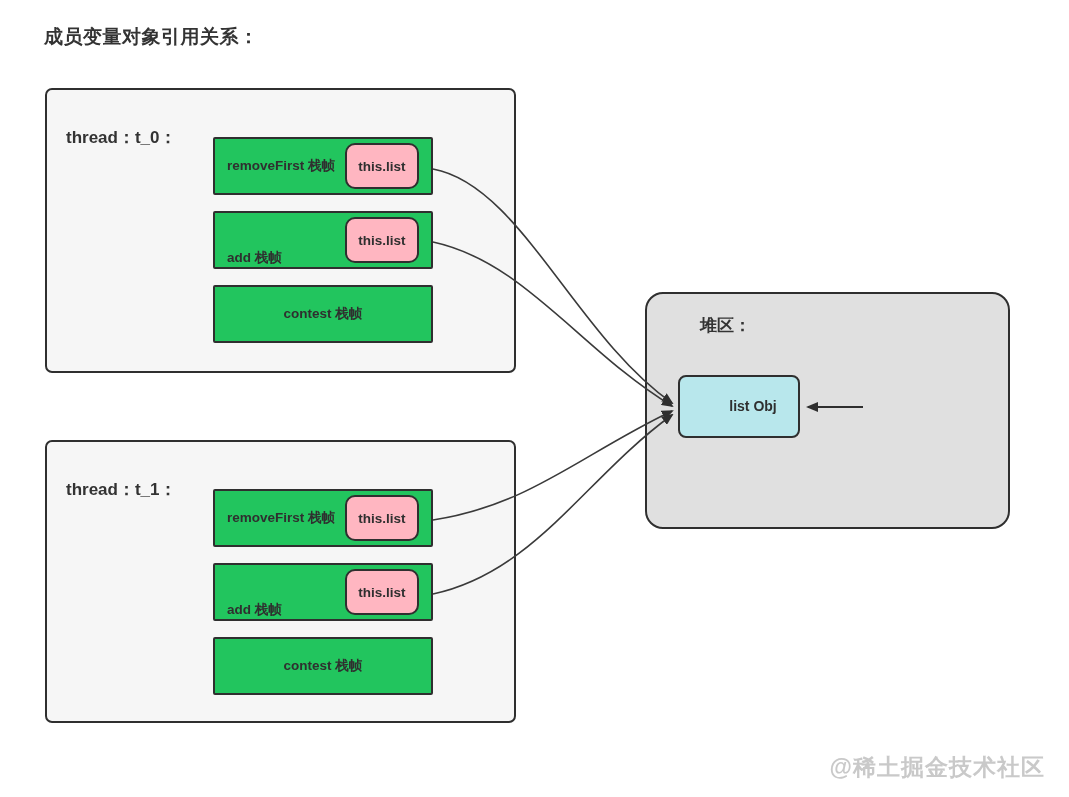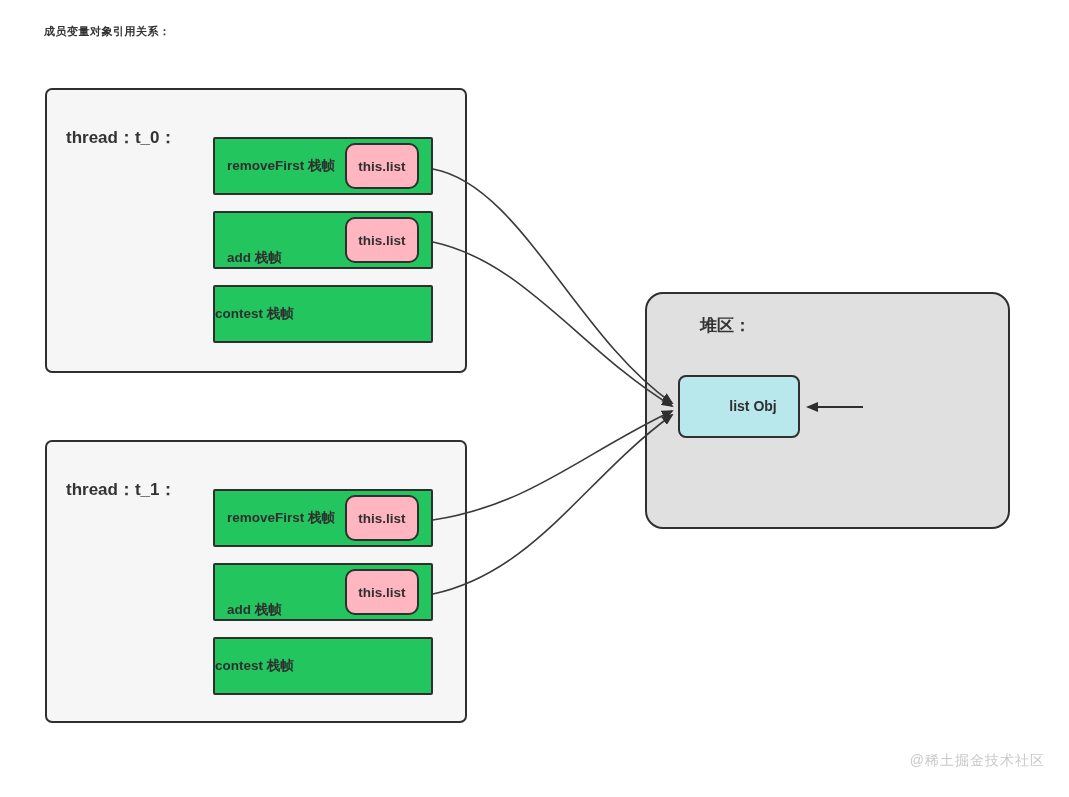--- a/index.html
+++ b/index.html
@@ -9,29 +9,29 @@
     width: 1069px;
     height: 797px;
     background: #ffffff;
     font-family: "Liberation Sans", "DejaVu Sans", sans-serif;
     overflow: hidden;
   }
   .diagram-title {
     position: absolute;
     left: 44px;
     top: 24px;
-    font-size: 11px;
+    font-size: 19px;
     font-weight: bold;
     color: #333333;
     letter-spacing: 0.5px;
   }
   
   .thread-box {
     position: absolute;
-    width: 422px;
+    width: 471px;
     height: 285px;
     background: #f6f6f6;
     border: 2px solid #2f2f2f;
     border-radius: 7px;
   }
   .thread-box.t0 { left: 45px; top: 88px; }
   .thread-box.t1 { left: 45px; top: 440px; height: 283px; }
   .thread-label {
     position: absolute;
     left: 19px;
@@ -51,21 +51,21 @@
     display: flex;
     align-items: center;
     padding-left: 12px;
     font-size: 13.5px;
     font-weight: bold;
     color: #2f2f2f;
     white-space: nowrap;
   }
   .frame.f1 { top: 47px; }
   .frame.f2 { top: 121px; align-items: flex-end; }
-  .frame.f3 { top: 195px; padding-left: 0; }
+  .frame.f3 { top: 195px; justify-content: center; padding-left: 0; }
   .var-box {
     position: absolute;
     right: 12px;
     top: 50%;
     transform: translateY(-50%);
     width: 74px;
     height: 46px;
     background: #ffb6c1;
     border: 2px solid #2f2f2f;
     border-radius: 10px;
@@ -119,23 +119,24 @@
     width: 1069px;
     height: 797px;
     pointer-events: none;
     z-index: 10;
   }
   
   .watermark {
     position: absolute;
     right: 24px;
     top: 752px;
-    font-size: 14px;
+    font-size: 23px;
     color: #c9c9c9;
     letter-spacing: 1px;
+    font-weight: bold;
   }
 </style>
 </head>
 <body>
 
 <div class="page">
 
   <div class="diagram-title">成员变量对象引用关系：</div>
 
   <div class="thread-box t0">

